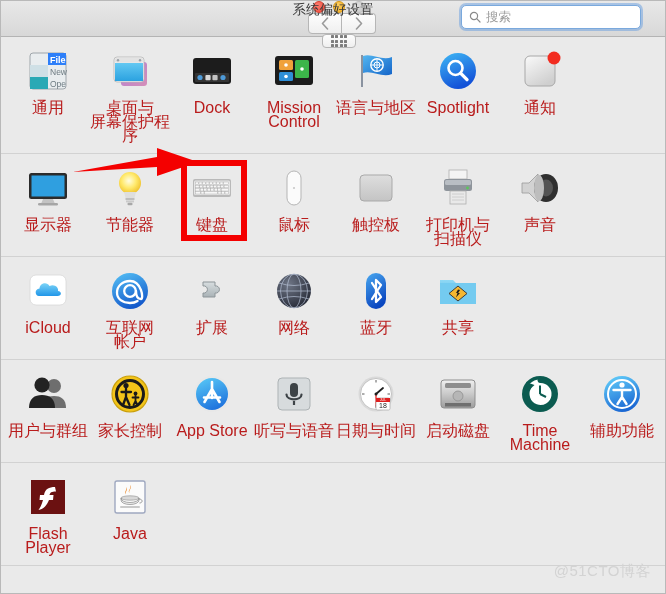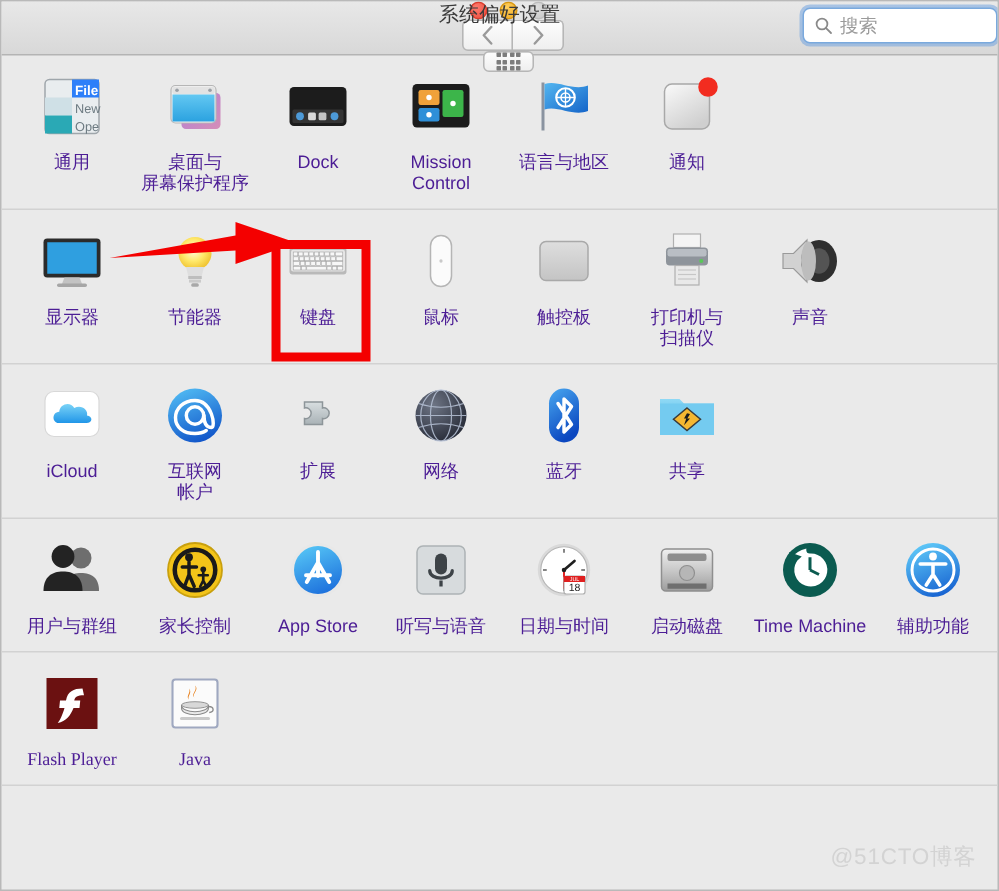--- a/index.html
+++ b/index.html
@@ -95,23 +95,23 @@
     left: 0; right: 0;
     text-align: center;
     font-size: 13.5px;
     color: #3a3a3a;
     font-weight: 500;
     pointer-events: none;
   }
 
   .search-wrap {
     position: absolute;
-    right: 0;
+    right: 24px;
     top: 4px;
-    width: 130px;
+    width: 180px;
     height: 24px;
     box-sizing: border-box;
     padding-left: 20px;
   }
   .search-field {
     position: absolute;
     inset: 0;
     background: #ffffff;
     border: 1px solid #7aa9dd;
     border-radius: 5px;
@@ -132,21 +132,21 @@
   }
 
   
   .content { position: relative; }
 
   .pref-row {
     border-bottom: 1px solid #d2d2d2;
     padding: 4px 0 10px 0;
     box-sizing: border-box;
   }
-  .pref-row.last { border-bottom: 1px solid #d2d2d2; font-family: Liberation Serif, serif; }
+  .pref-row.last { border-bottom: 1px solid #d2d2d2; }
 
   .row-items {
     display: flex;
     align-items: flex-start;
     padding-left: 6px;
   }
 
   .pane {
     width: 82px;
     margin: 0 0px;
@@ -158,22 +158,22 @@
   }
   .pane .glyph {
     height: 48px;
     width: 48px;
     display: flex;
     align-items: center;
     justify-content: center;
     margin-bottom: 6px;
   }
   .pane .label {
-    font-size: 12px;
-    color: #4c1d95;
+    font-size: 16px;
+    color: #b91c1c;
     line-height: 14px;
     white-space: pre-line;
   }
 
   
   .anno-box {
     position: absolute;
     left: 180px;
     top: 159px;
     width: 66px;
@@ -348,20 +348,36 @@
               <circle cx="23" cy="16" r="6.2" fill="none" stroke="#ffffff" stroke-width="1.4"></circle>
               <circle cx="23" cy="16" r="3" fill="none" stroke="#ffffff" stroke-width="1"></circle>
               <line x1="16.8" y1="16" x2="29.2" y2="16" stroke="#ffffff" stroke-width="0.9"></line>
               <line x1="23" y1="9.8" x2="23" y2="22.2" stroke="#ffffff" stroke-width="0.9"></line>
             </svg>
           </span>
           <span class="label">语言与地区</span>
         </div>
 
 
+        <div class="pane">
+          <span class="glyph">
+            <svg width="44" height="44" viewBox="0 0 44 44">
+              <defs>
+                <linearGradient id="spotG" x1="0" y1="0" x2="0.4" y2="1">
+                  <stop offset="0" stop-color="#3fb8f5"></stop>
+                    <stop offset="1" stop-color="#1352d8"></stop>
+                </linearGradient>
+              </defs>
+              <circle cx="22" cy="22" r="18" fill="url(#spotG)"></circle>
+              <circle cx="19.5" cy="19" r="7" fill="none" stroke="#ffffff" stroke-width="2.6"></circle>
+              <line x1="24.8" y1="24.4" x2="31" y2="30.6" stroke="#ffffff" stroke-width="3.4" stroke-linecap="round"></line>
+            </svg>
+          </span>
+          <span class="label">Spotlight</span>
+        </div>
 
         <div class="pane">
           <span class="glyph">
             <svg width="44" height="44" viewBox="0 0 44 44">
               <defs>
                 <linearGradient id="notifG" x1="0" y1="0" x2="0.6" y2="1">
                   <stop offset="0" stop-color="#fafafa"></stop>
                     <stop offset="1" stop-color="#cfcfcf"></stop>
                 </linearGradient>
               </defs>

